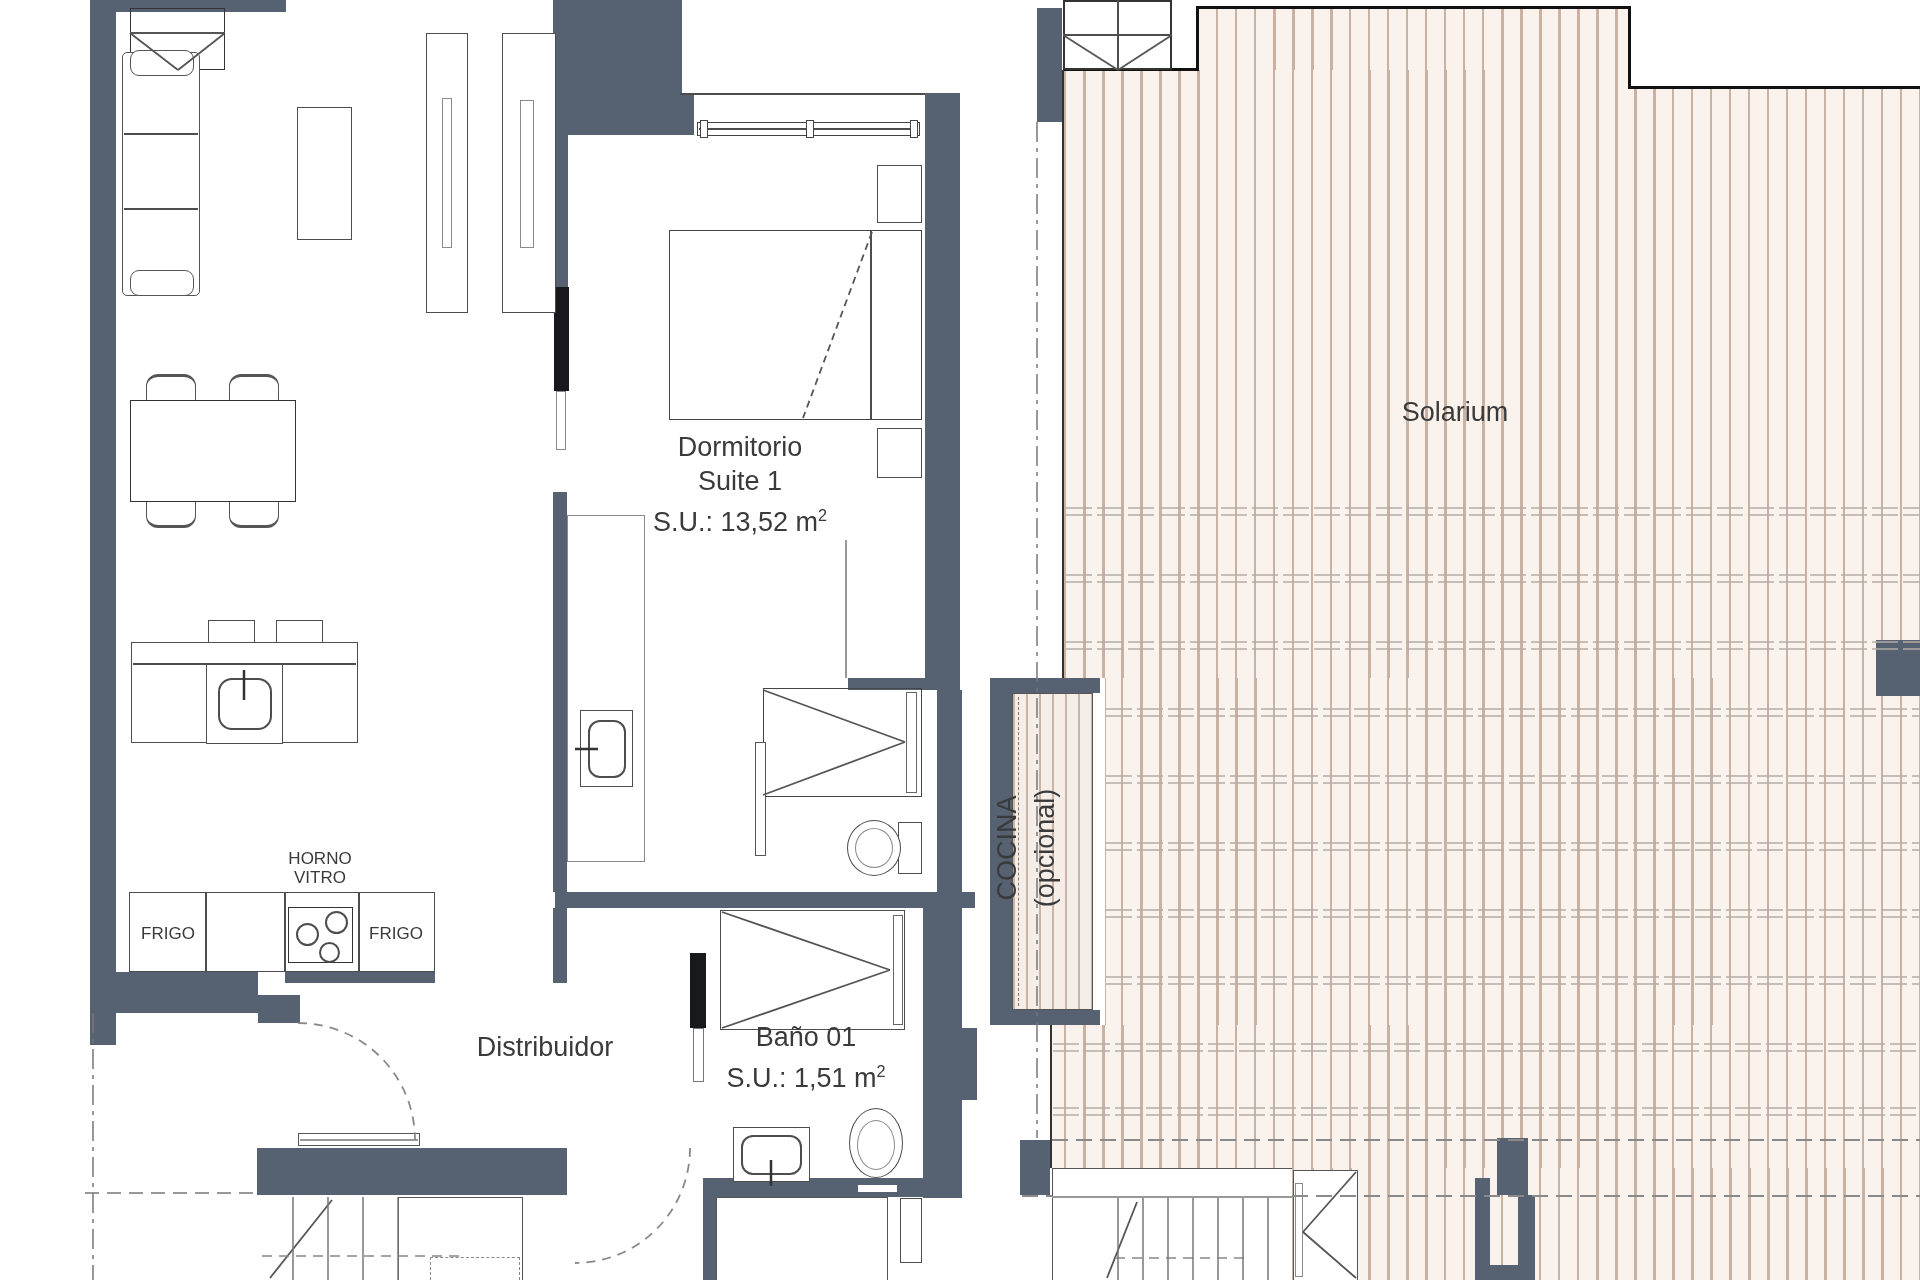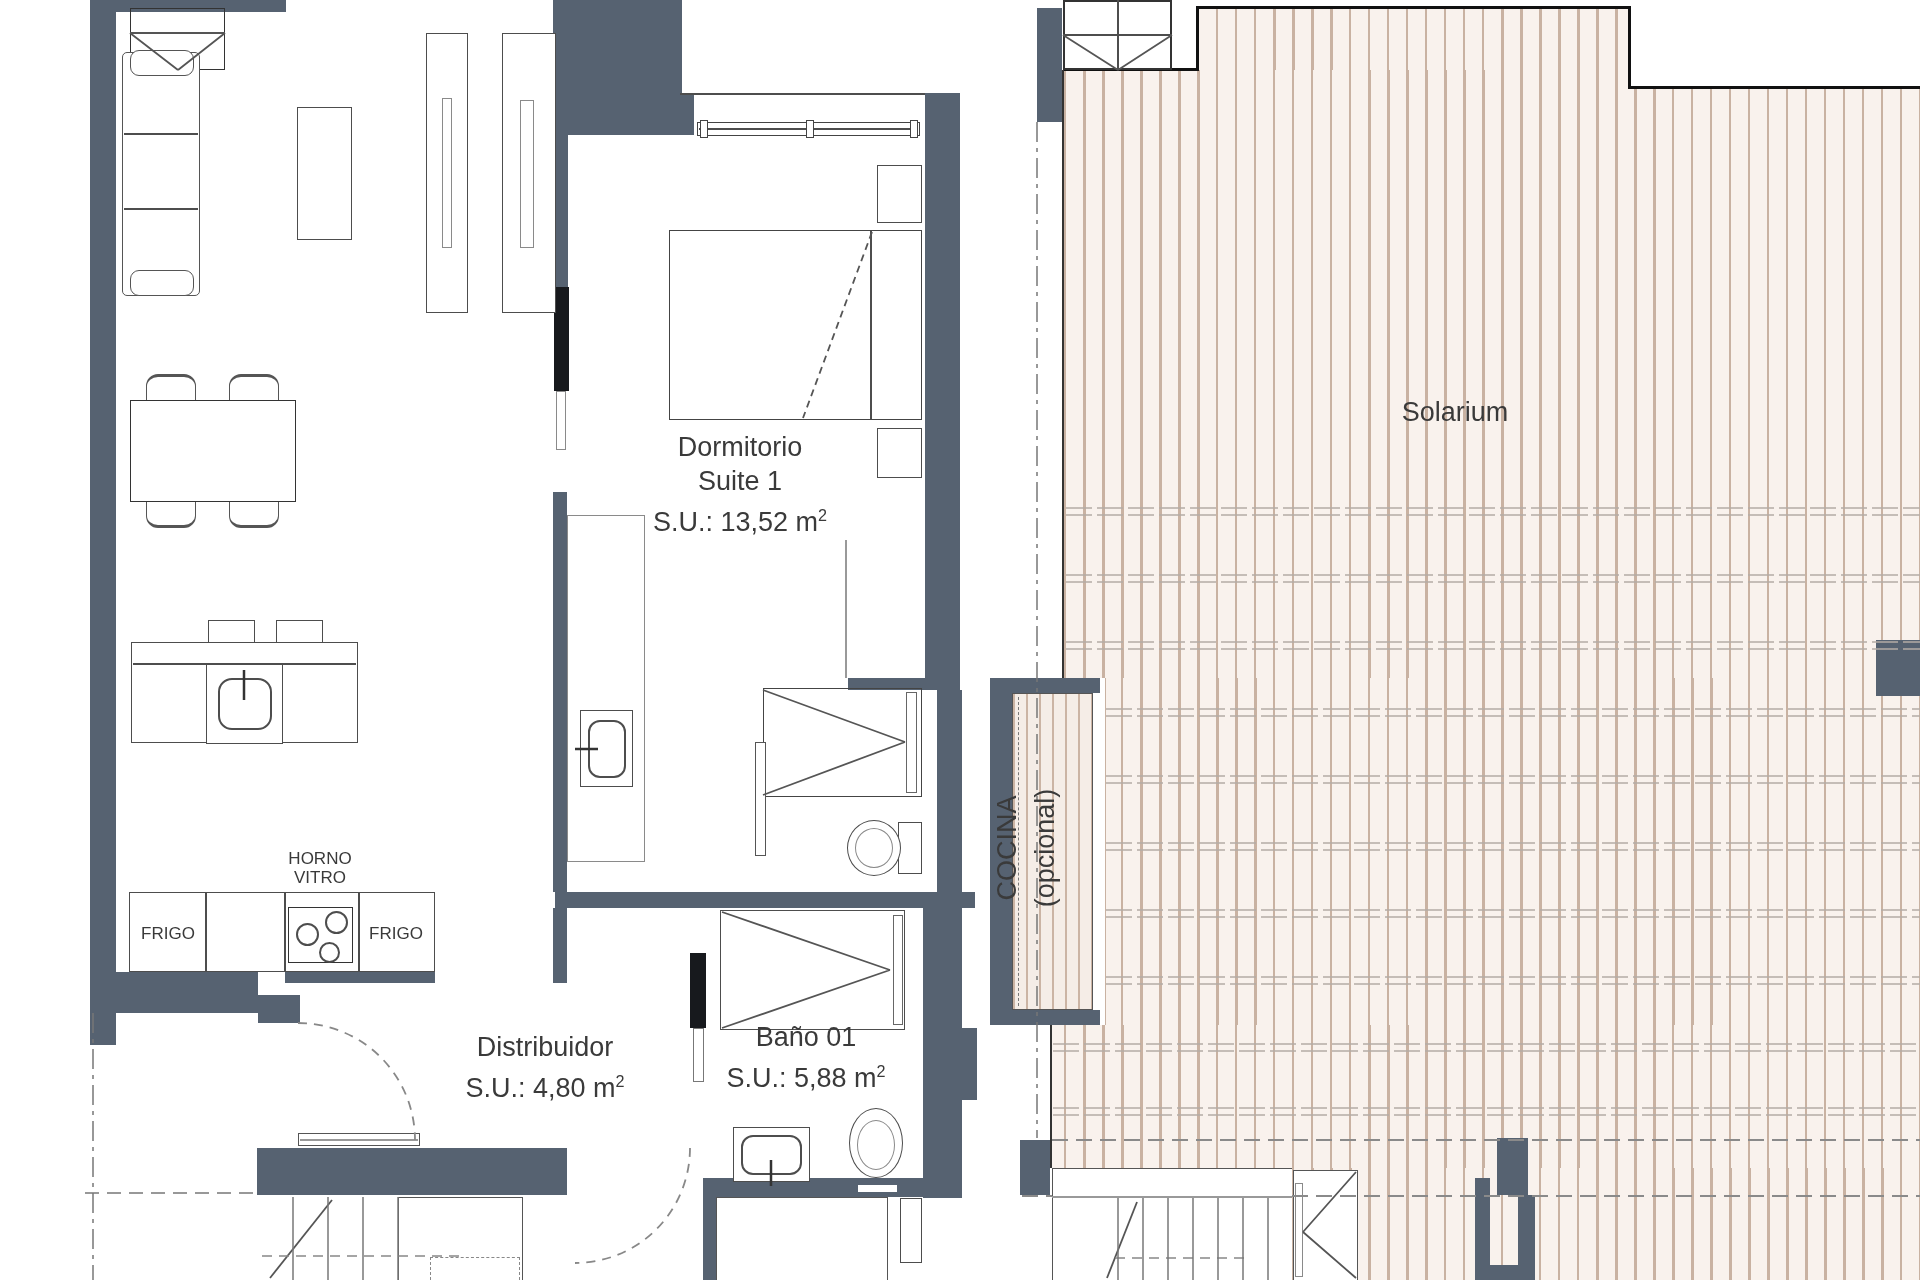--- a/index.html
+++ b/index.html
@@ -232,26 +232,25 @@
 
 
   <div class="a lbl" style="left:640px;top:430px;width:200px">
     <div>Dormitorio</div>
     <div>Suite 1</div>
     <div><span>S.U.: 13,52 m</span><sup>2</sup></div>
   </div>
 
   <div class="a lbl" style="left:425px;top:1030px;width:240px">
     <div>Distribuidor</div>
-    <div><span>S.U.: 4,80 m</span><sup>2</sup></div>
   </div>
 
   <div class="a lbl" style="left:706px;top:1020px;width:200px">
     <div>Baño 01</div>
-    <div><span>S.U.: 5,88 m</span><sup>2</sup></div>
+    <div><span>S.U.: 1,51 m</span><sup>2</sup></div>
   </div>
 
   <div class="a lbl" style="left:1330px;top:395px;width:250px">
     <div>Solarium</div>
   </div>
 
   <div class="a lbl" style="left:923px;top:783px;width:260px;height:130px;line-height:38px;transform:rotate(-90deg)">
     <div>COCINA</div>
     <div>(opcional)</div>
   </div>

